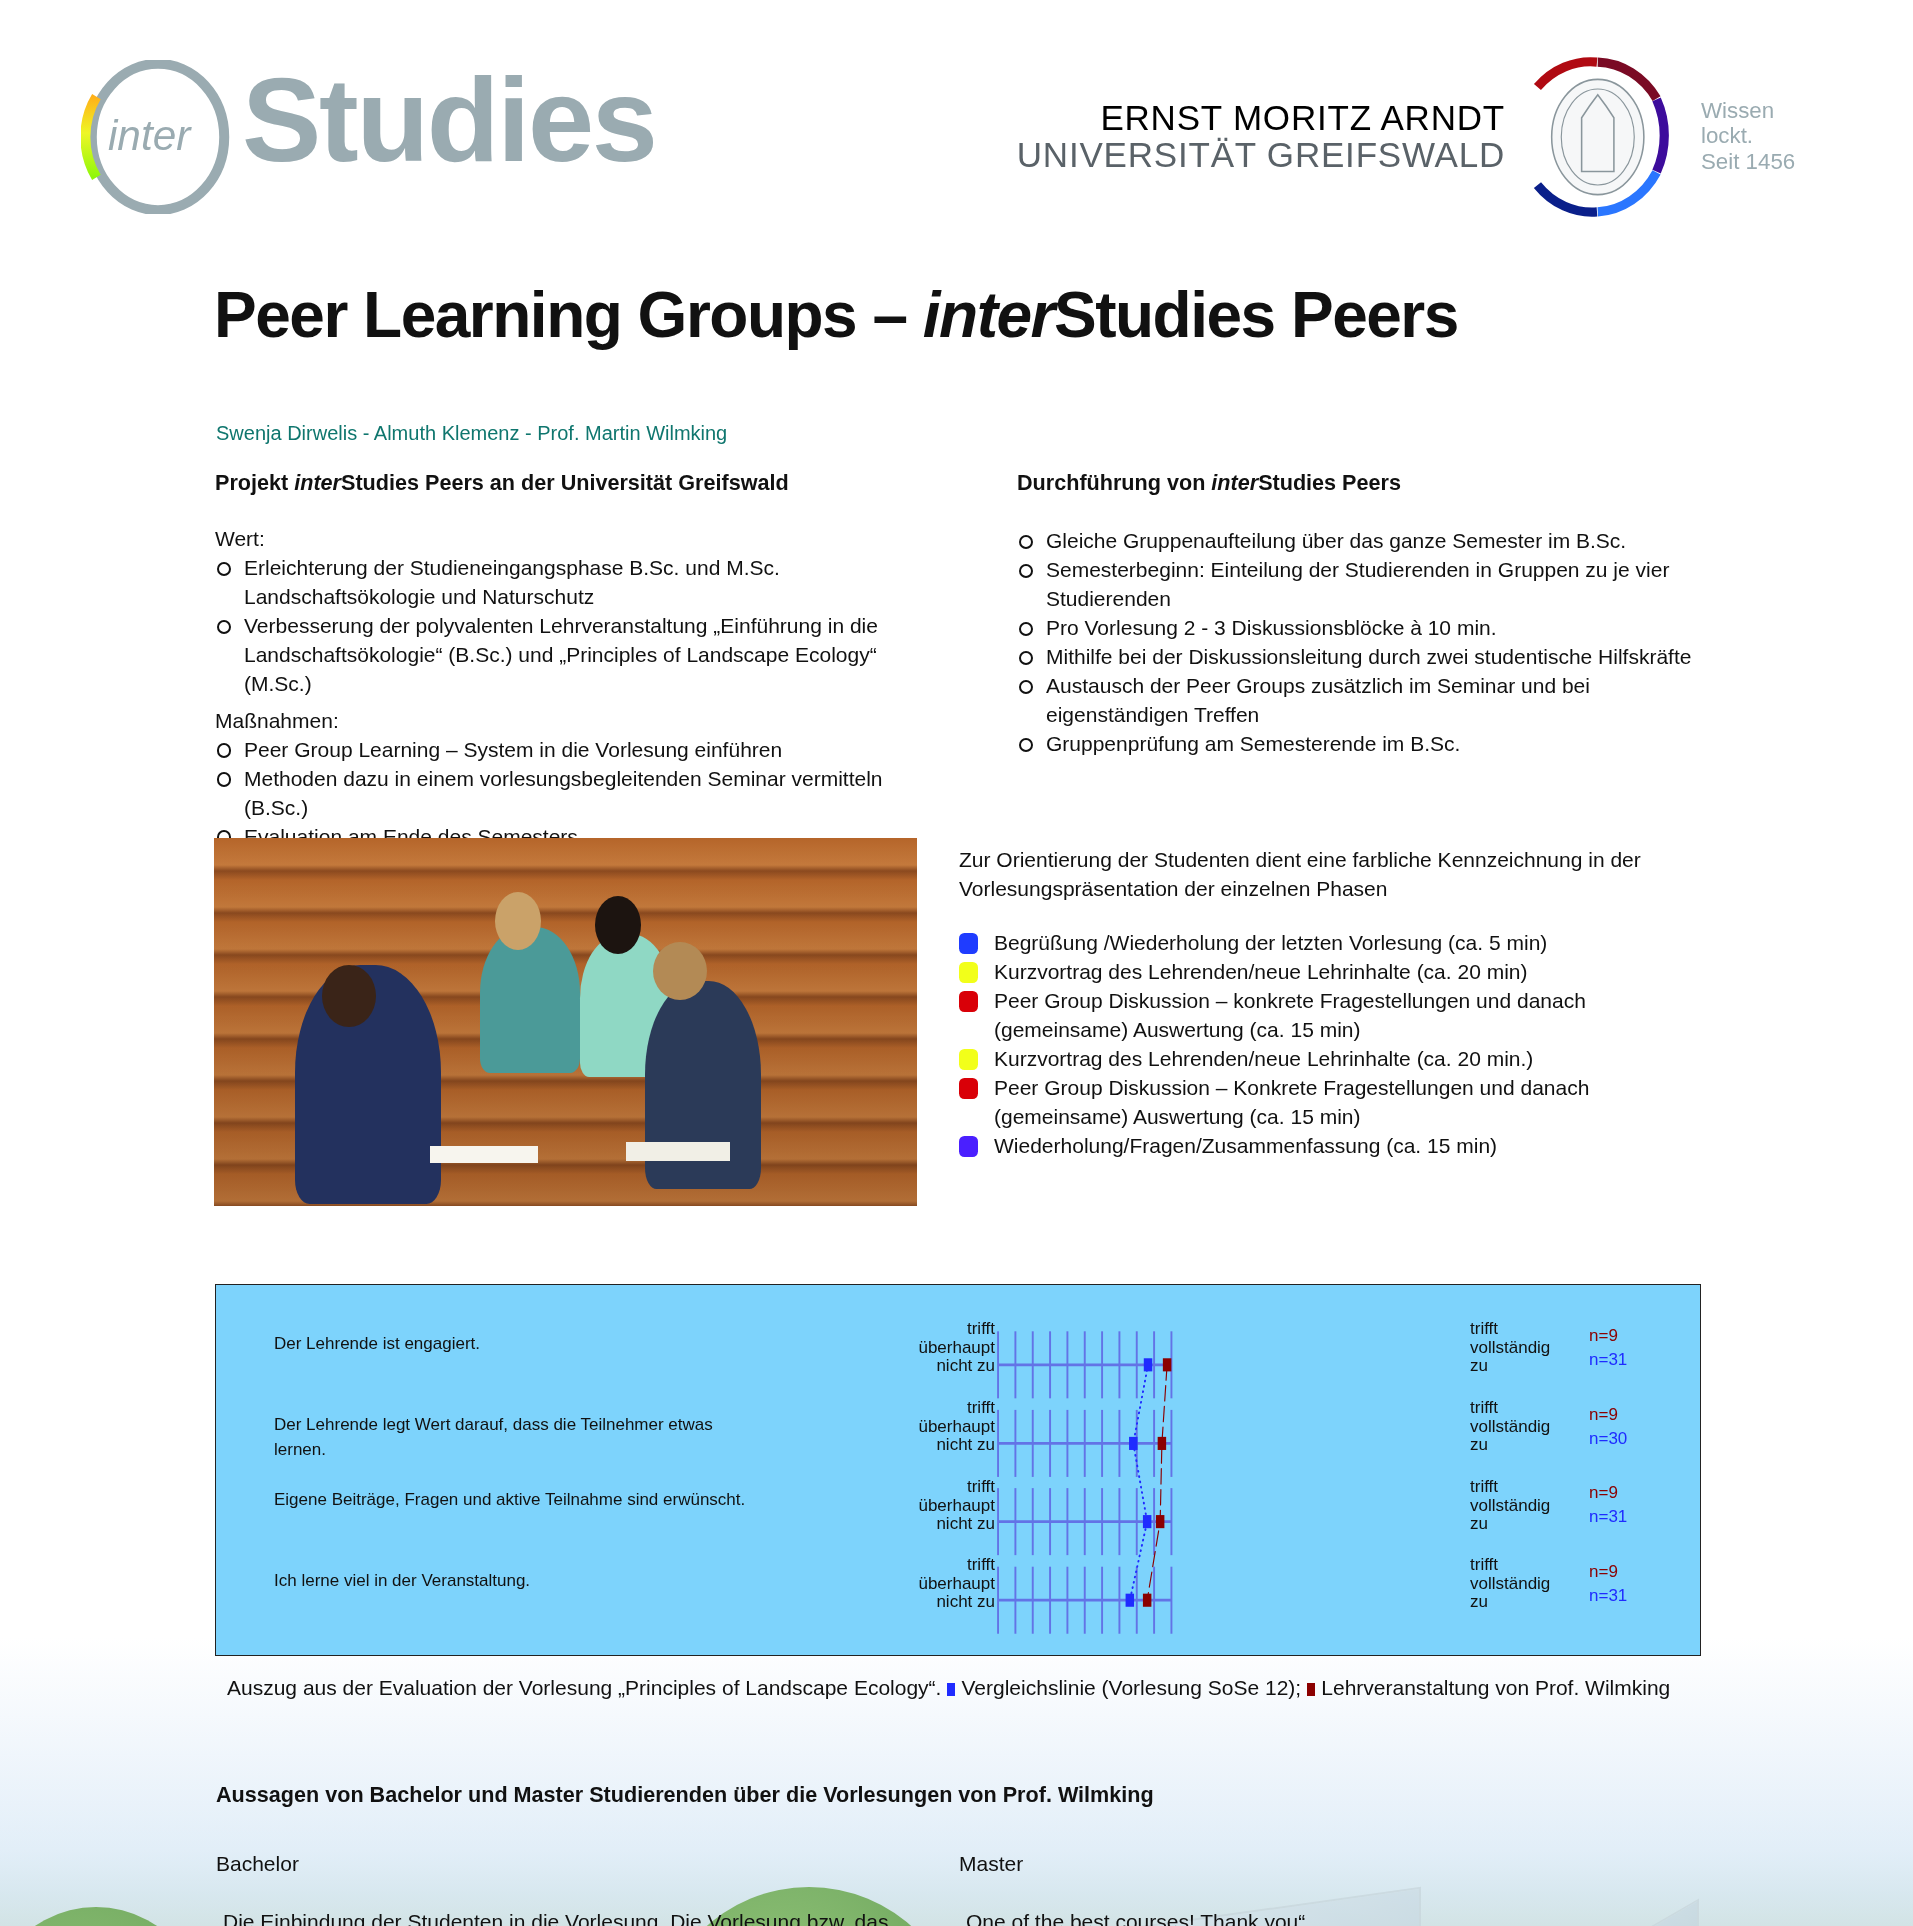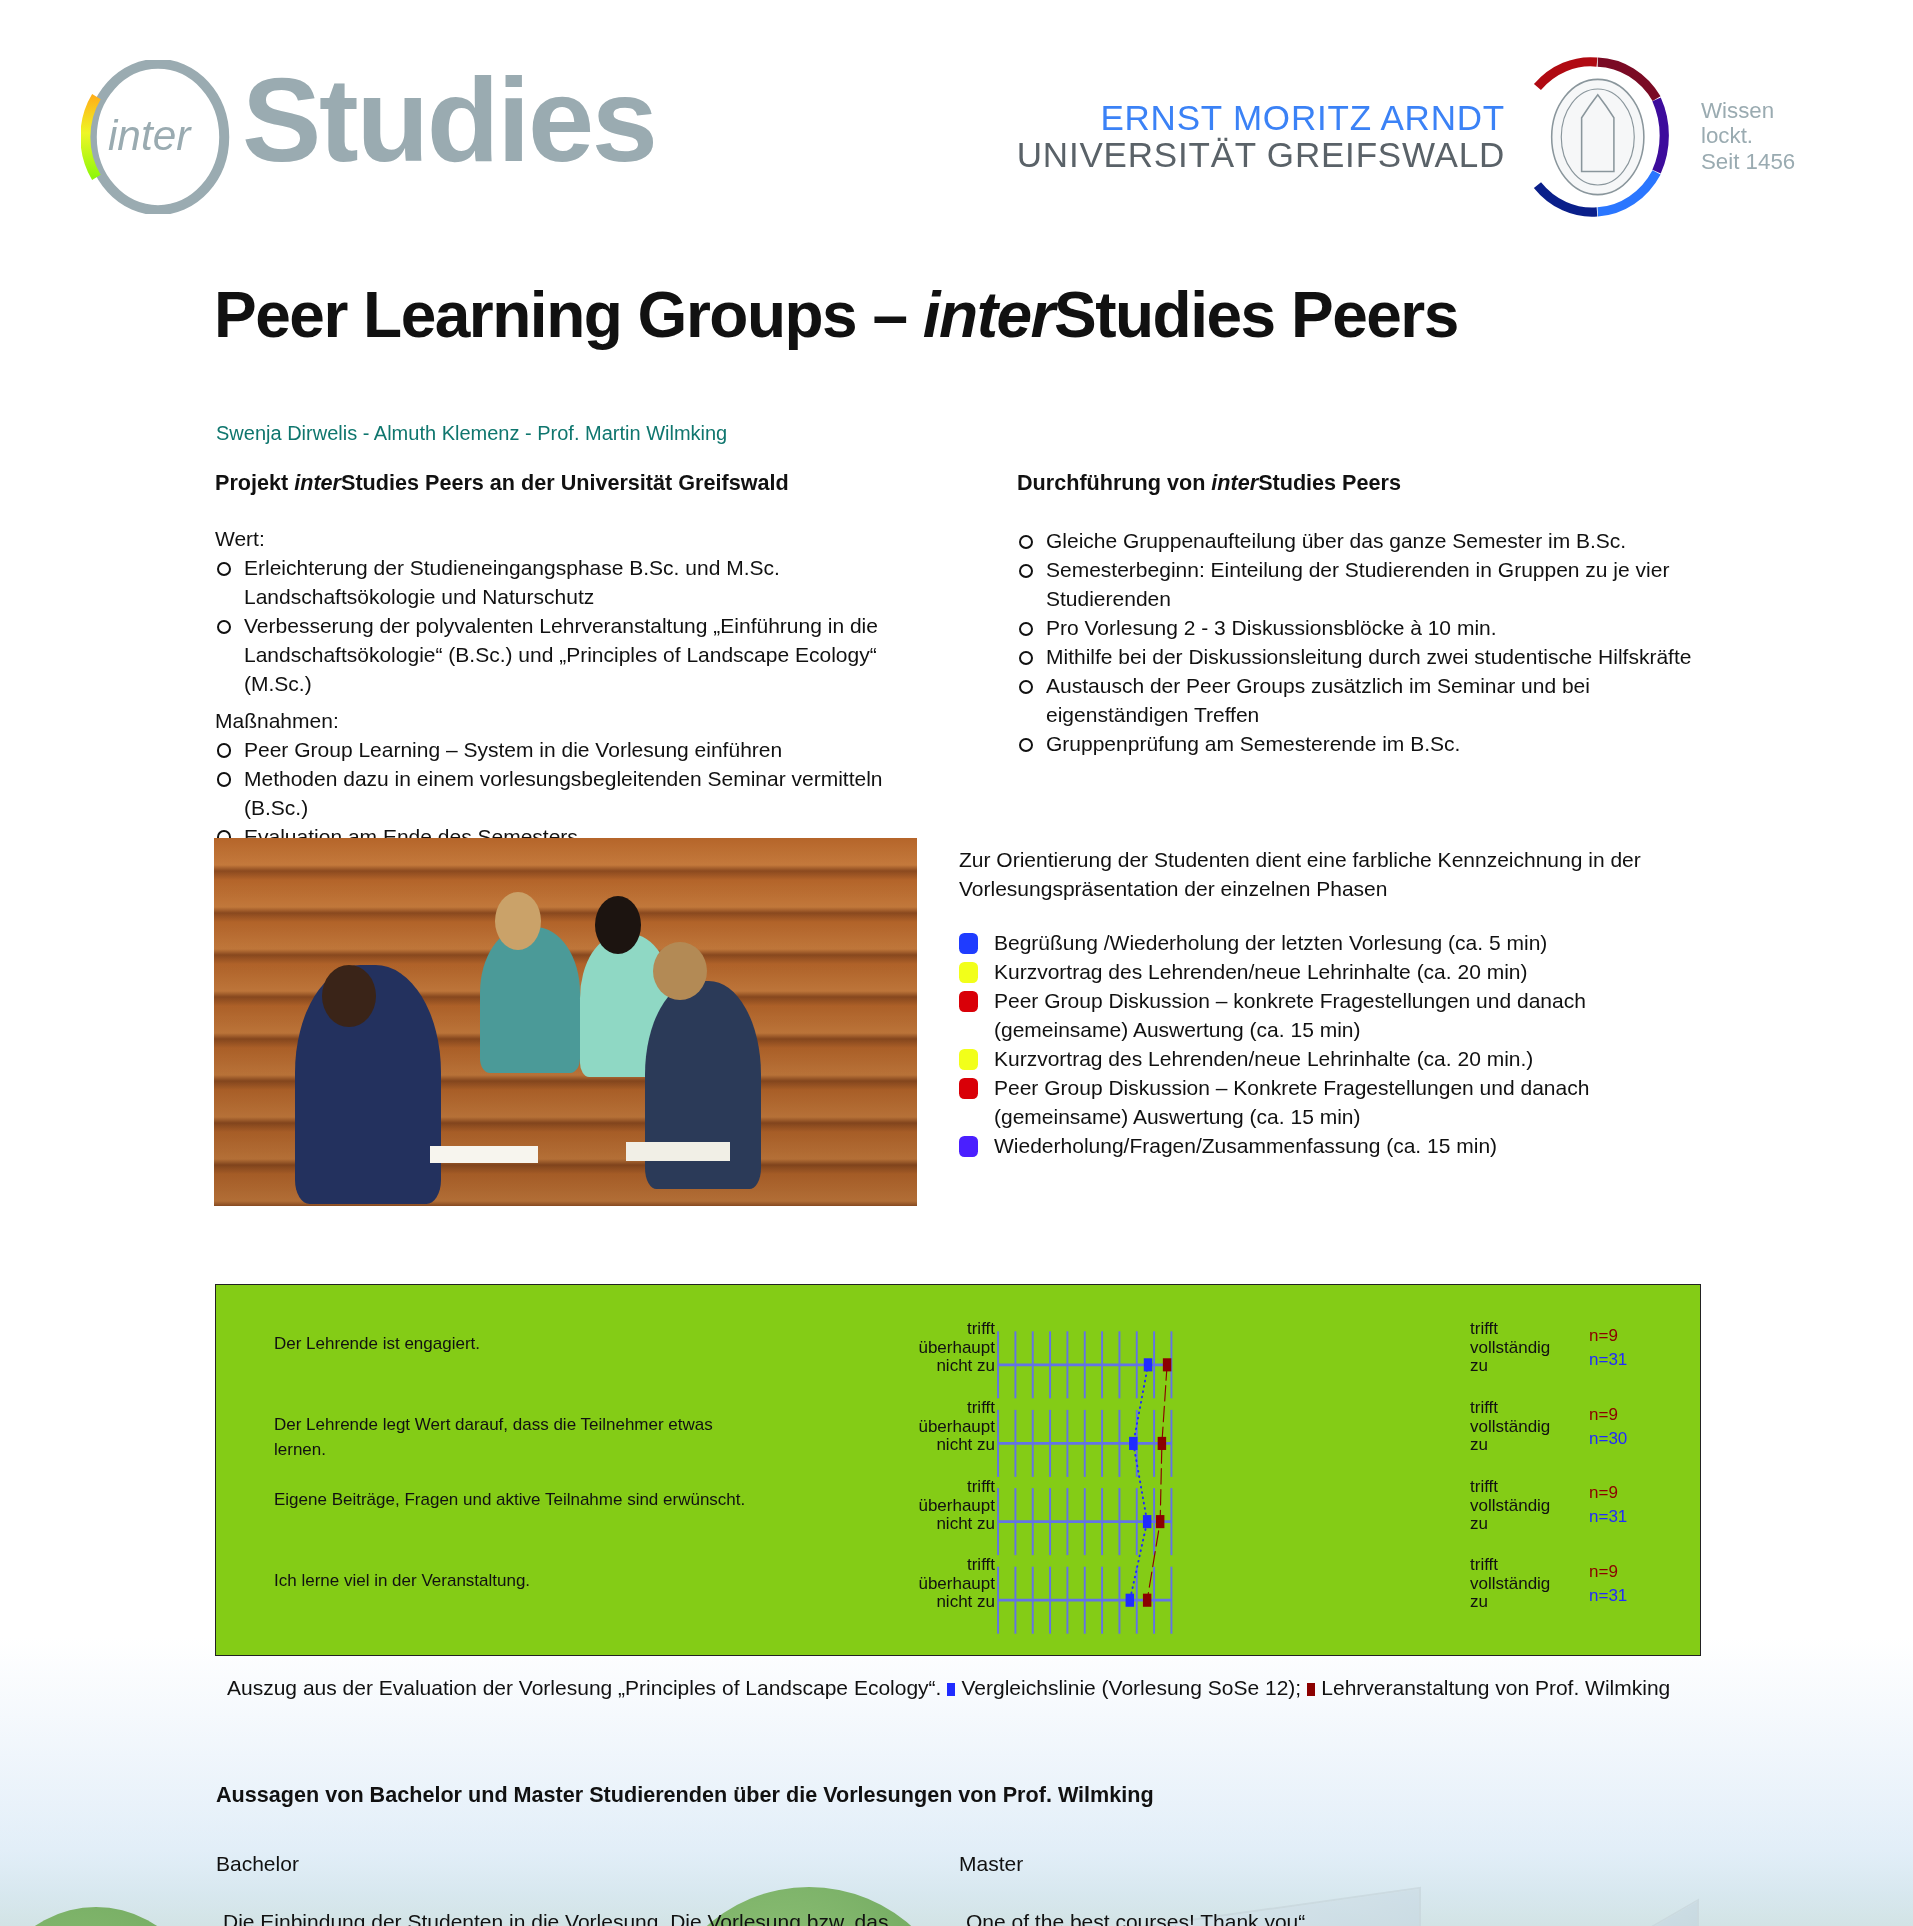--- a/index.html
+++ b/index.html
@@ -20,21 +20,21 @@
     opacity:0.75; border:2.3px solid #c8d6dc;
   }
   .tree { position:absolute; border-radius:50%; background:radial-gradient(circle at 40% 40%, #8cc46a, #4f8f3a); opacity:0.85; }
 
   
   .logo-inter { position:absolute; left:81px; top:60px; width:154px; height:154px; }
   .logo-studies {
     position:absolute; left:242px; top:60px; font-size:119px; font-weight:bold; color:#9aabb1;
     letter-spacing:-2.3px; line-height:1;
   }
-  .uni-line1 { position:absolute; right:408px; top:98px; font-size:35px; color:#3b82f6; letter-spacing:0.8px; }
+  .uni-line1 { position:absolute; right:408px; top:98px; font-size:35px; color:#000000; letter-spacing:0.8px; }
   .uni-line2 { position:absolute; right:408px; top:135px; font-size:35px; color:#5a6268; letter-spacing:0.8px; }
   .uni-seal { position:absolute; left:1524px; top:56px; width:146px; height:162px; }
   .motto { position:absolute; left:1701px; top:98px; font-size:22.3px; color:#9aabb1; line-height:25.4px; }
 
   .title { position:absolute; left:214px; top:283px; font-size:64px; font-weight:bold; letter-spacing:-1.5px; line-height:1; }
   .title i { font-style:italic; }
   .authors { position:absolute; left:216px; top:381px; font-size:20px; color:#0f766e;margin-top:41px; }
 
   .section { position:absolute; font-size:21px; line-height:29px; }
   .section h3 { margin:0 0 0 0; font-size:21.6px; font-weight:bold; }
@@ -49,21 +49,21 @@
       linear-gradient(180deg, rgba(0,0,0,0) 0%, rgba(0,0,0,0.1) 100%),
       repeating-linear-gradient(180deg, #b5652a 0px, #c57a3c 27px, #8c4a1f 33px, #b5652a 42px);
     overflow:hidden;
   }
   .person { position:absolute; border-radius:45% 45% 10% 10%; }
 
   .phase { position:relative; padding-left:35px; }
   .phase .sw { position:absolute; left:0; top:4.6px; width:19px; height:21px; border-radius:5.4px; }
 
   
-  .eval-box { position:absolute; left:215px; top:1284px; width:1484px; height:370px; background:#84cc16; border:1.9px solid #222; }
+  .eval-box { position:absolute; left:215px; top:1284px; width:1484px; height:370px; background:#7dd3fc; border:1.9px solid #222; }
   .eval-q { position:absolute; left:58px; font-size:17px; line-height:25px; }
   .eval-lbl-l { position:absolute; font-size:17px; line-height:18.5px; text-align:right; width:116px; }
   .eval-lbl-r { position:absolute; font-size:17px; line-height:18.5px; }
   .eval-n { position:absolute; font-size:17px; line-height:24px; }
   .caption { position:absolute; left:227px; top:1676px; font-size:21px; }
   .sq { display:inline-block; width:8.5px; height:12.3px; vertical-align:middle; margin:0 6.2px 0 5.4px; }
 
   .quotes { position:absolute; font-size:21px; line-height:29px; }
 </style>
 </head>

